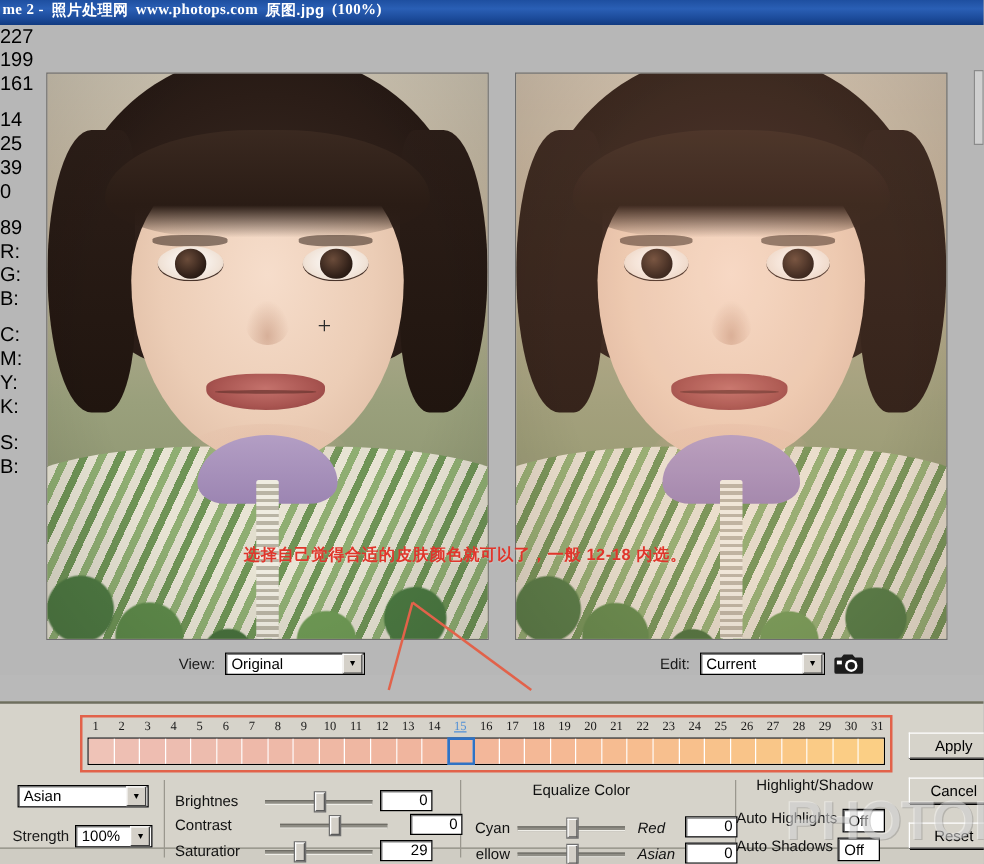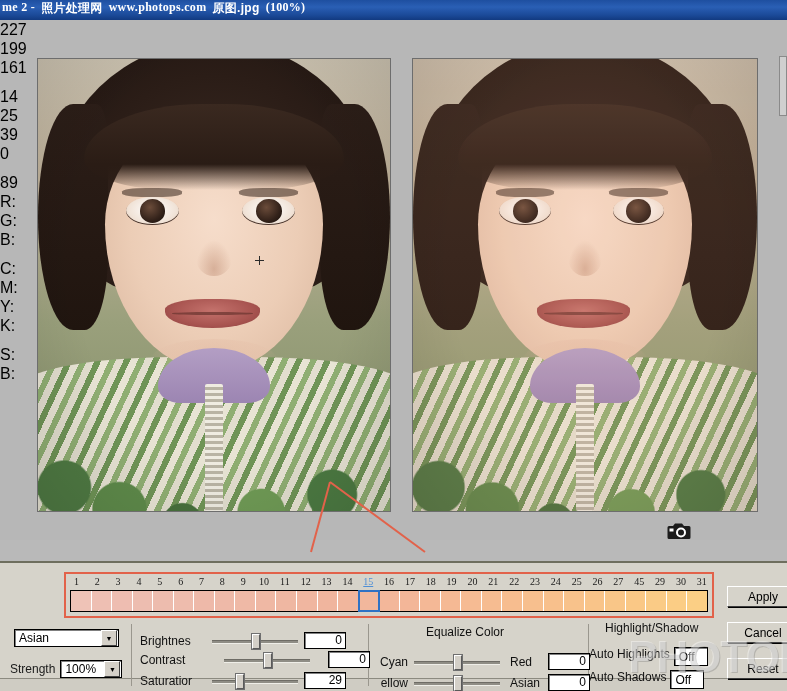--- a/index.html
+++ b/index.html
@@ -253,21 +253,21 @@
 
   #sl-bright{left:140px;top:612px;}
   #sl-contrast{left:140px;top:631px;gap:12px;}
   #sl-sat{left:140px;top:652px;}
 
   
   #eq-title{position:absolute;left:426px;top:605px;font-size:12px;color:#111;}
   #eq-cyan{left:360px;top:633px;}
   #eq-yellow{left:360px;top:654px;}
   .eq-left{font-size:12px;color:#111;width:48px;text-align:right;white-space:nowrap;overflow:hidden;}
-  .eq-right{font-size:12px;color:#111;width:38px;margin-left:4px;}
+  .eq-right{font-size:12px;color:#111;width:38px;margin-left:4px;font-style:italic;}
 
   
   #hs-title{position:absolute;left:605px;top:601px;font-size:12px;color:#111;}
   .hs-row{position:absolute;display:flex;align-items:flex-start;gap:4px;}
   #hs-high{left:589px;top:627px;}
   #hs-shad{left:589px;top:650px;}
   .hs-label{font-size:12px;color:#111;white-space:nowrap;}
   .offcombo{width:34px;height:19px;}
 
   
@@ -382,22 +382,37 @@
       <div>C:</div>
       <div>M:</div>
       <div>Y:</div>
       <div>K:</div>
       <div class="gap"></div>
       <div>S:</div>
       <div>B:</div>
     </div>
 
 
-
-
+    <div id="annotation">选择自己觉得合适的皮肤颜色就可以了，一般 12-18 内选。</div>
+
+    <div id="view-row">
+      <span class="lbl">View:</span>
+      <div class="combo" id="view-combo">
+        <span class="cval">Original</span>
+        <span class="carrow">▼</span>
+      </div>
+    </div>
+
+    <div id="edit-row">
+      <span class="lbl">Edit:</span>
+      <div class="combo" id="edit-combo">
+        <span class="cval">Current</span>
+        <span class="carrow">▼</span>
+      </div>
+    </div>
 
     <svg id="camera-icon" viewBox="0 0 26 22">
       <path d="M3 6 h4 l2-2.5 h7 L18 6 h5 a1.5 1.5 0 0 1 1.5 1.5 v10 A1.5 1.5 0 0 1 23 19 H3 a1.5 1.5 0 0 1 -1.5 -1.5 v-10 A1.5 1.5 0 0 1 3 6 z" fill="#1c1c1c"></path>
       <circle cx="15" cy="12.5" r="5" fill="#ffffff"></circle>
       <circle cx="15" cy="12.5" r="3" fill="#1c1c1c"></circle>
       <rect x="3.5" y="8.5" width="4" height="3" fill="#ffffff"></rect>
     </svg>
   </div>
 
   <svg id="pointer-lines">
@@ -429,21 +444,21 @@
       <span>18</span>
       <span>19</span>
       <span>20</span>
       <span>21</span>
       <span>22</span>
       <span>23</span>
       <span>24</span>
       <span>25</span>
       <span>26</span>
       <span>27</span>
-      <span>45</span>
+      <span>28</span>
       <span>29</span>
       <span>30</span>
       <span>31</span>
     </div>
   <div id="swatch-strip">
       <div class="sw" style="background: rgb(239, 195, 183);"></div>
       <div class="sw" style="background: rgb(238, 191, 179);"></div>
       <div class="sw" style="background: rgb(238, 189, 177);"></div>
       <div class="sw" style="background: rgb(237, 189, 176);"></div>
       <div class="sw" style="background: rgb(237, 188, 174);"></div>

